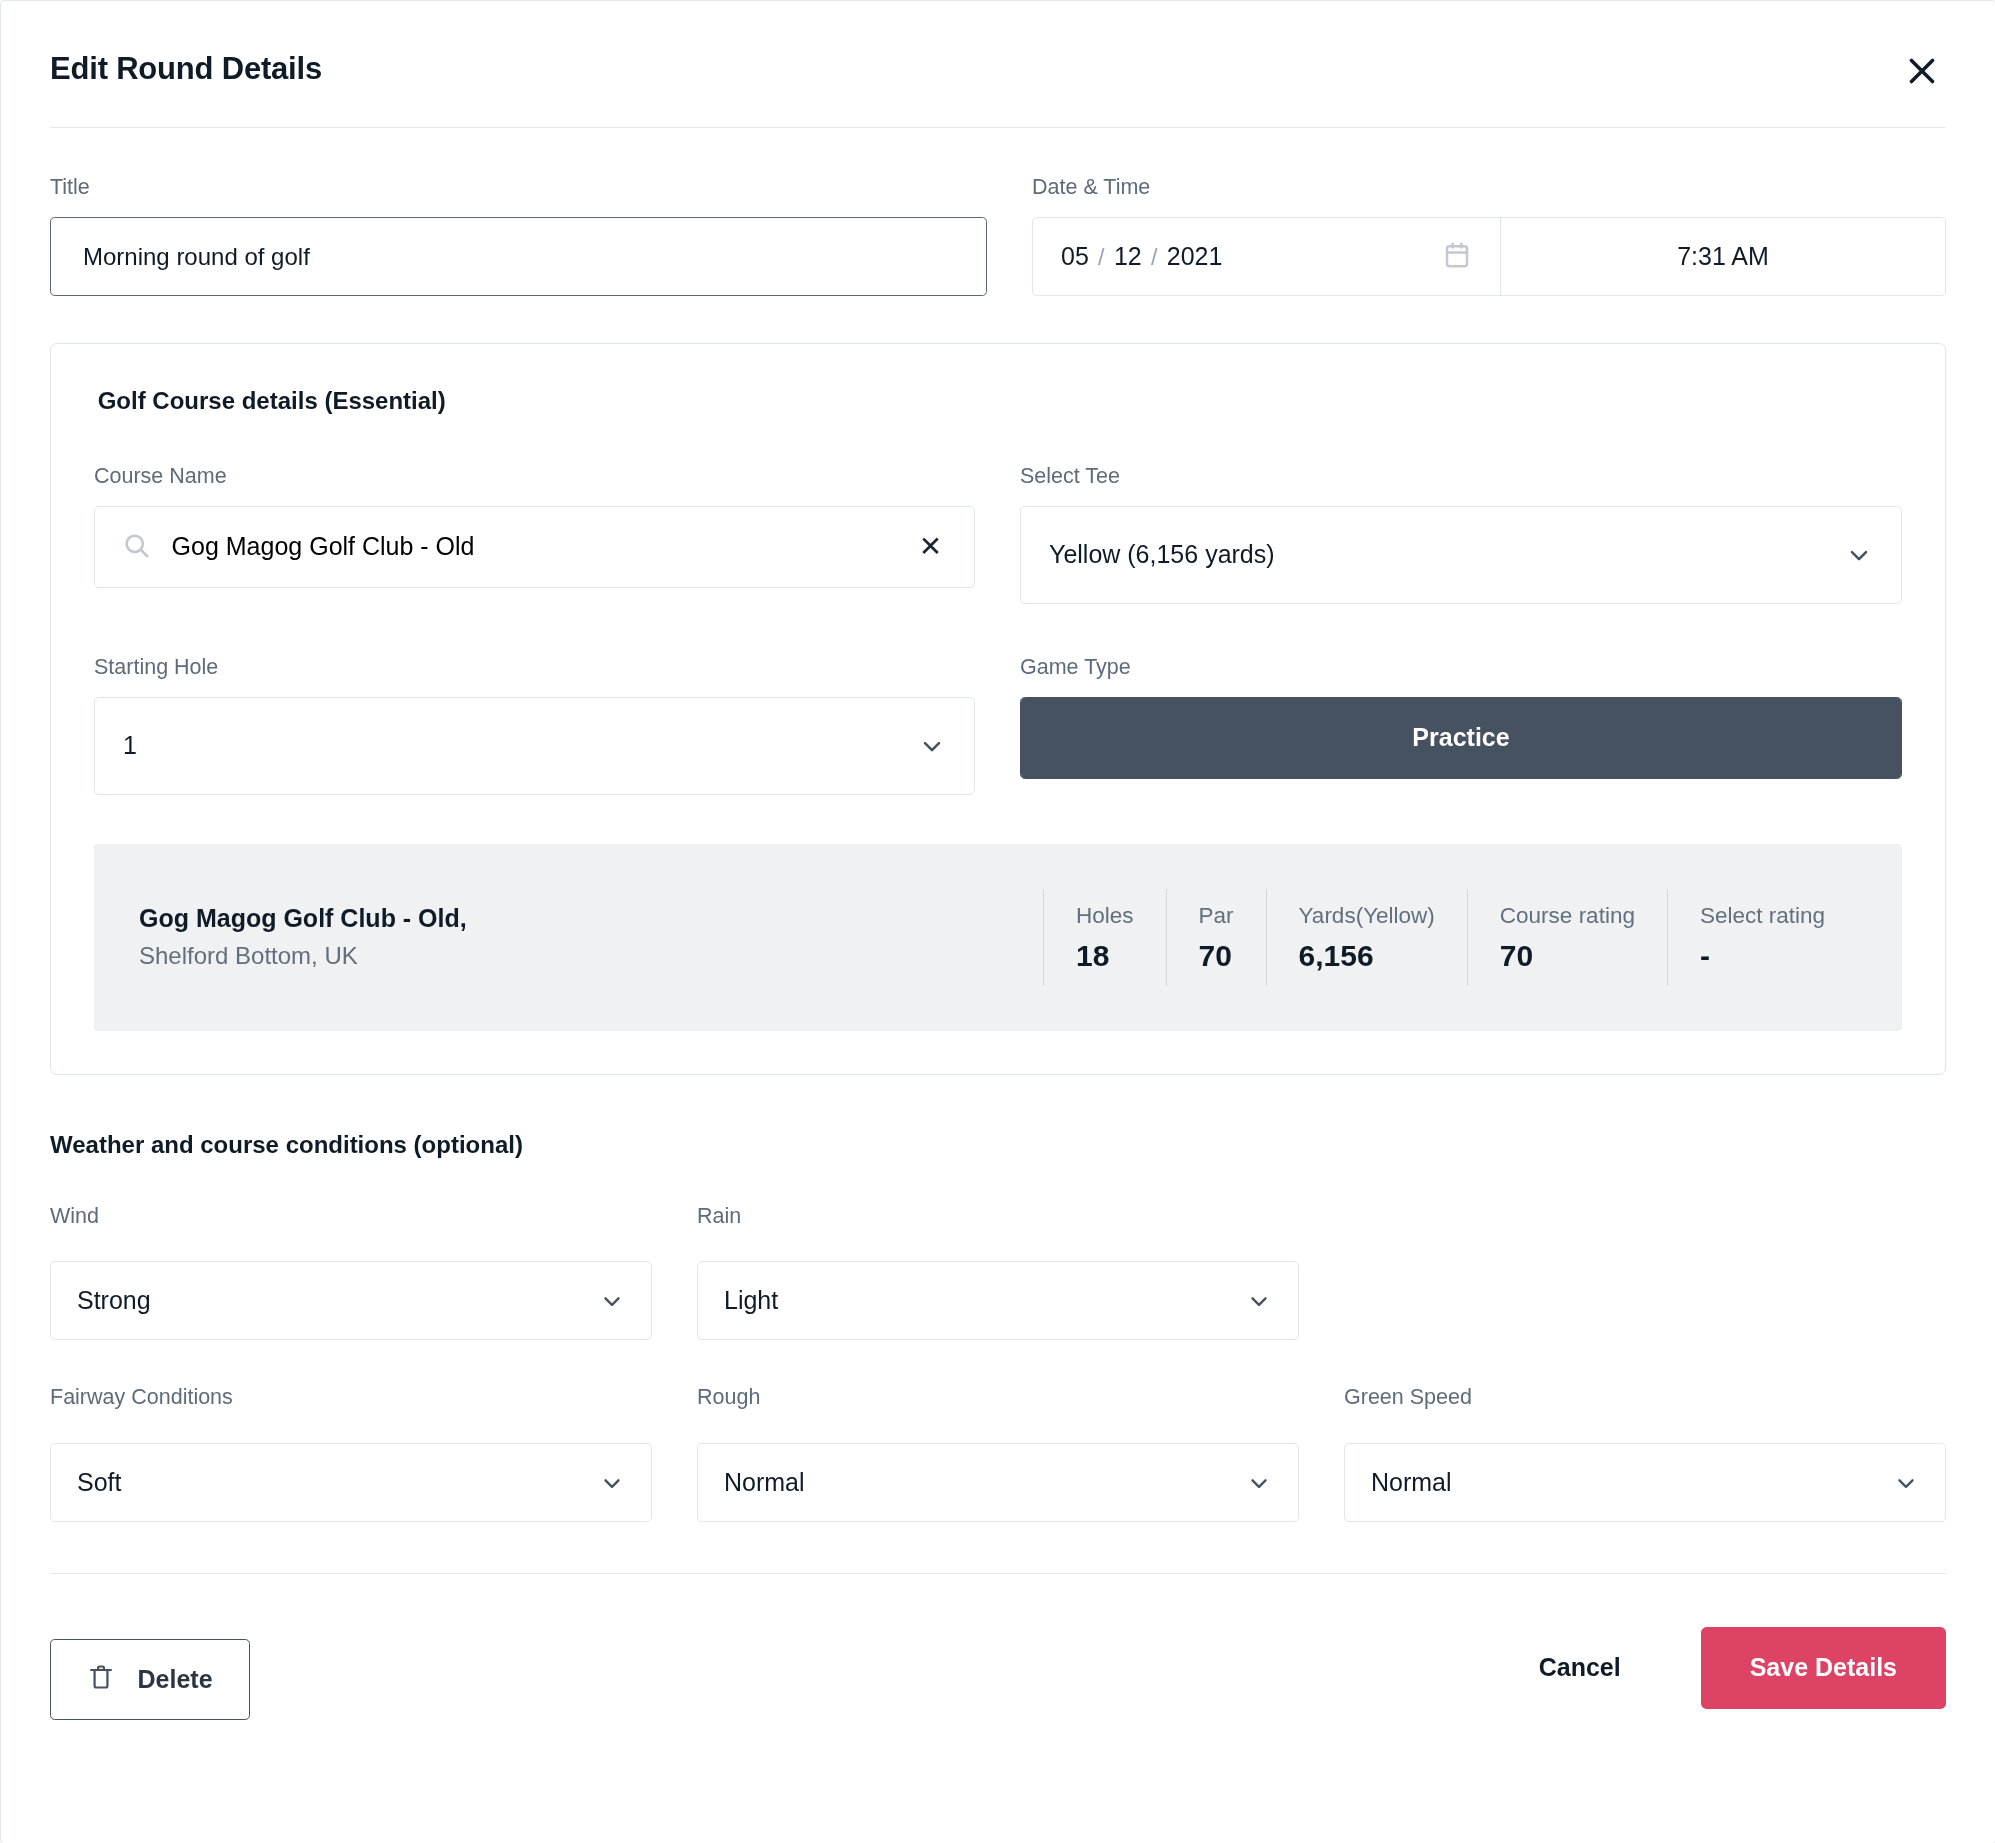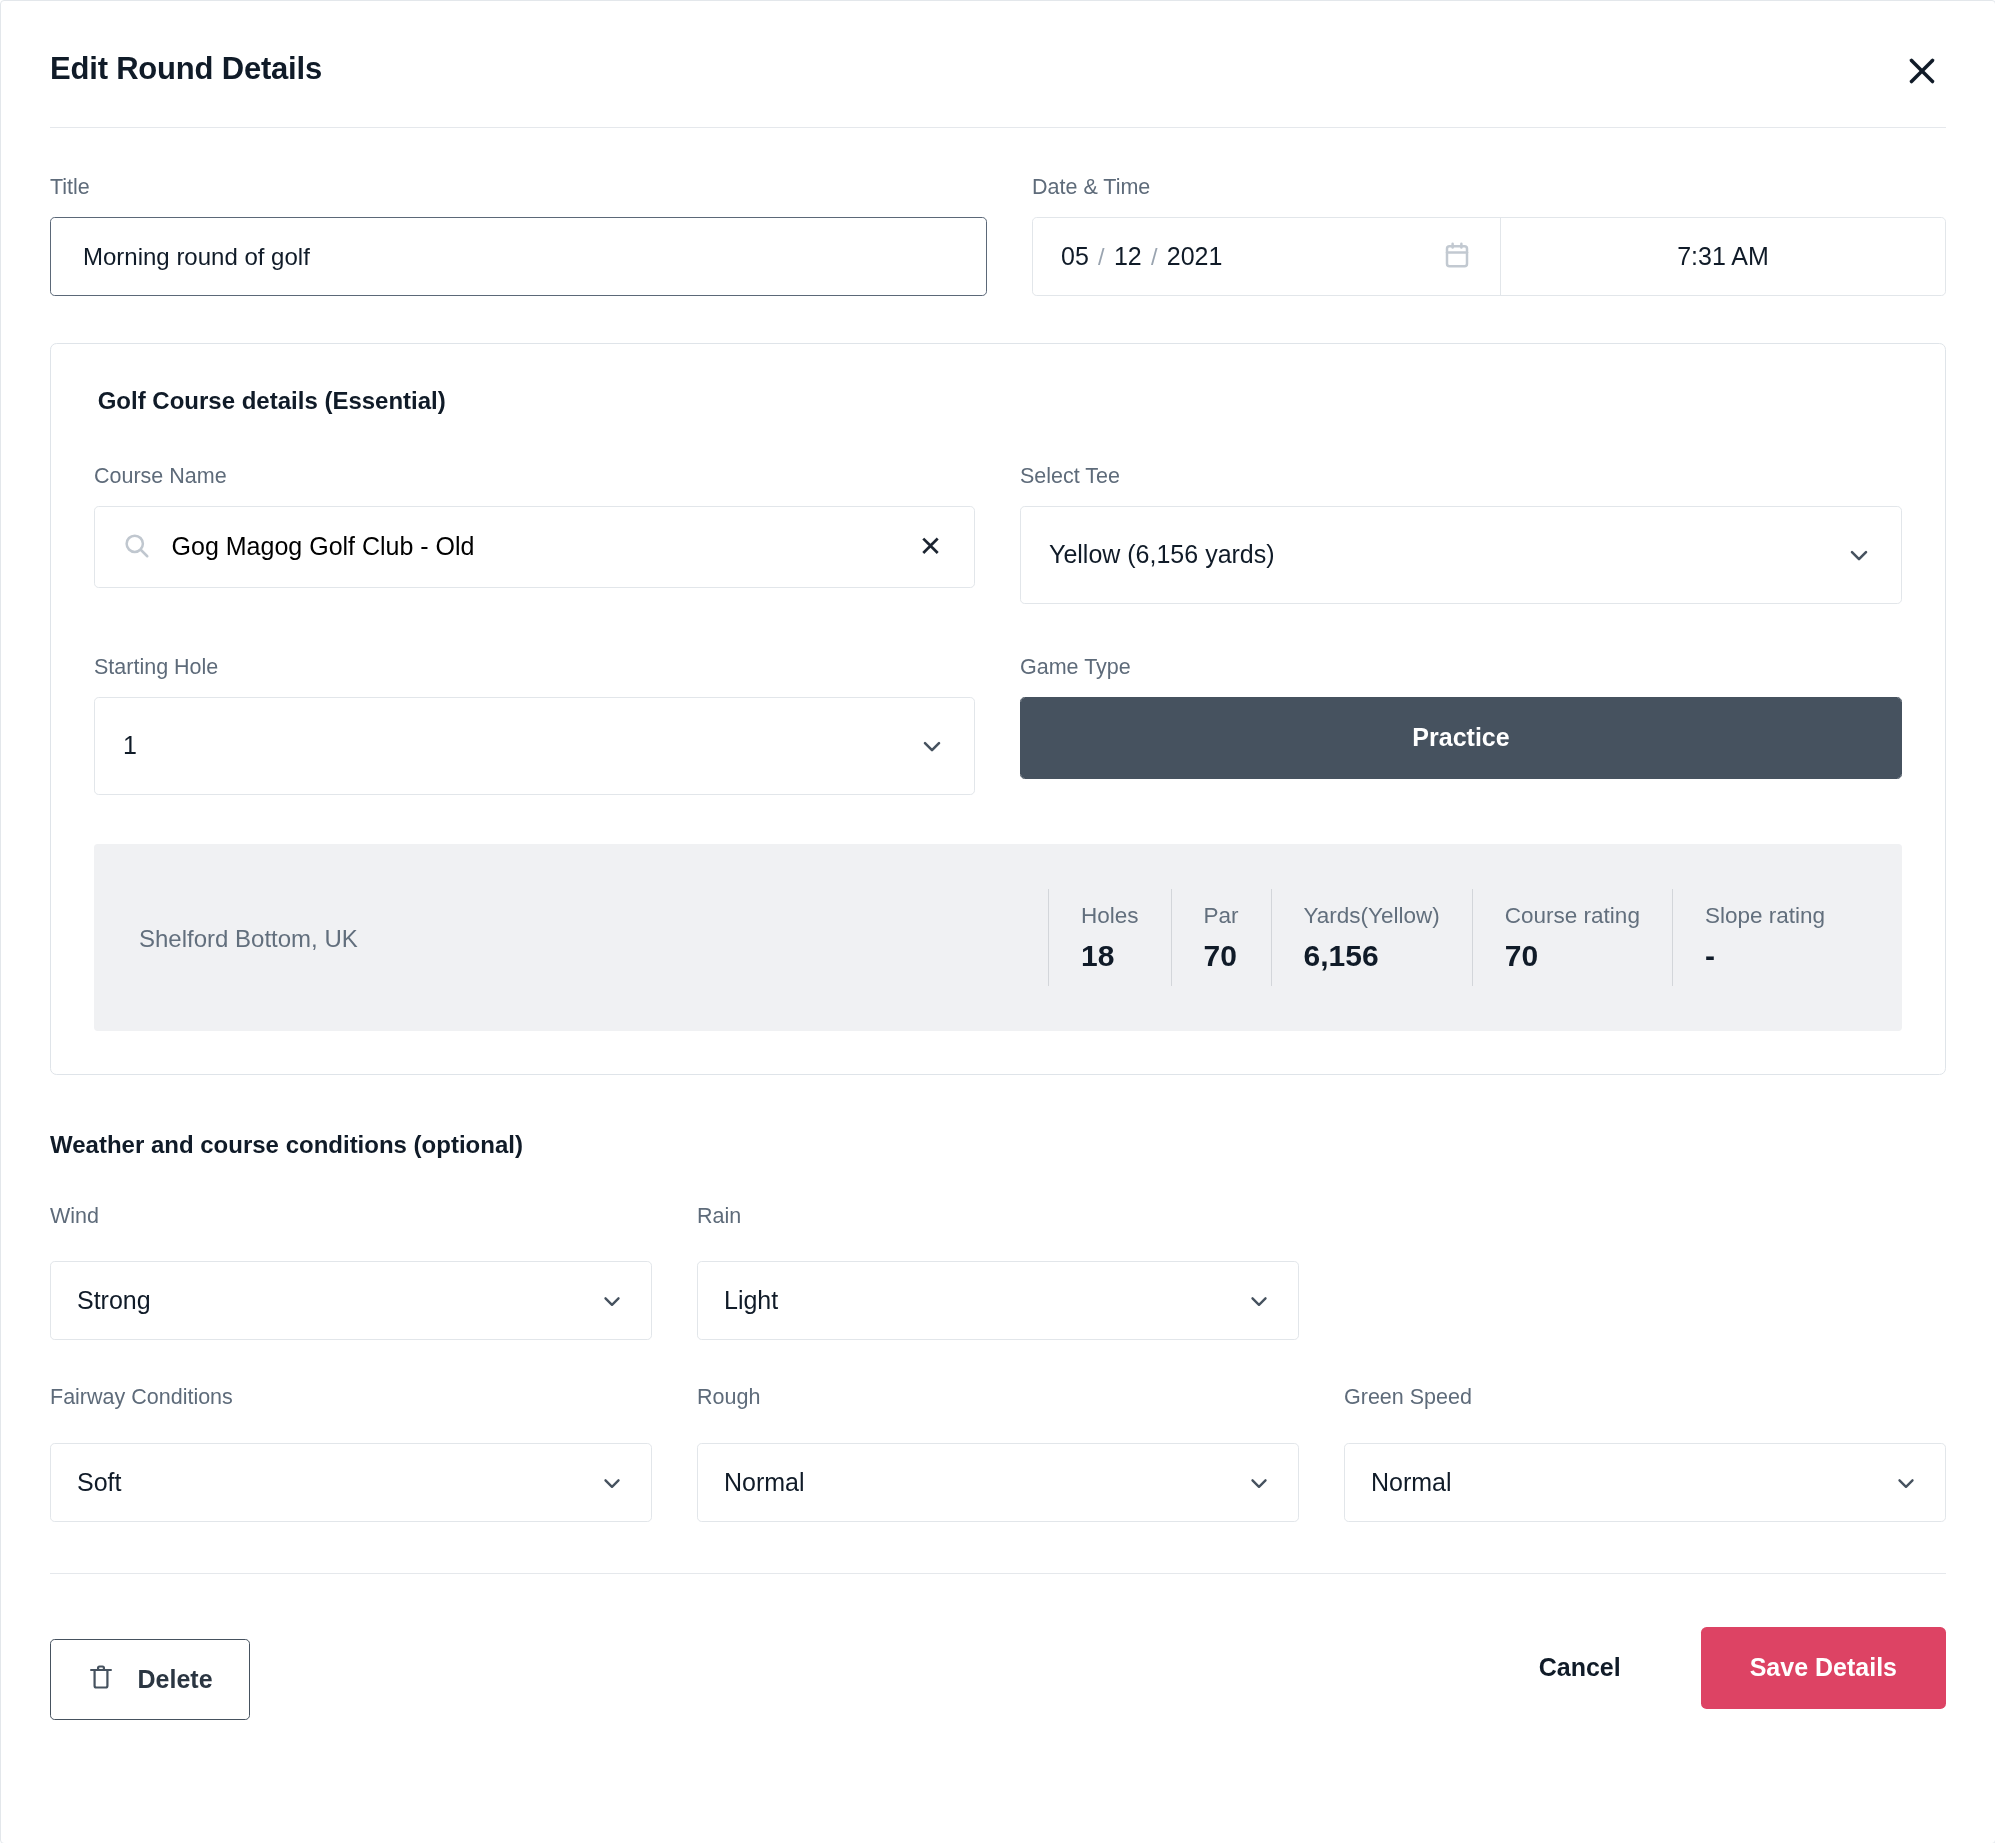--- a/index.html
+++ b/index.html
@@ -425,40 +425,41 @@
         <div class="panel-col-right">
           <span class="field-label">Game Type</span>
           <div class="seg-group">
             <div class="seg active">Practice</div>
           </div>
         </div>
       </div>
 
       <div class="stats-strip">
         <div class="stats-course">
+          <div class="name">Gog Magog Golf Club - Old,</div>
           <div class="loc">Shelford Bottom, UK</div>
         </div>
         <div class="stat-cell">
           <div class="lbl">Holes</div>
           <div class="val">18</div>
         </div>
         <div class="stat-cell">
           <div class="lbl">Par</div>
           <div class="val">70</div>
         </div>
         <div class="stat-cell">
           <div class="lbl">Yards(Yellow)</div>
           <div class="val">6,156</div>
         </div>
         <div class="stat-cell">
           <div class="lbl">Course rating</div>
           <div class="val">70</div>
         </div>
         <div class="stat-cell">
-          <div class="lbl">Slope rating</div>
+          <div class="lbl">Select rating</div>
           <div class="val">-</div>
         </div>
       </div>
     </div>
 
     <div class="weather-heading">Weather and course conditions (optional)</div>
 
     <div class="weather-row-1">
       <div class="w-col">
         <span class="field-label">Wind</span>

